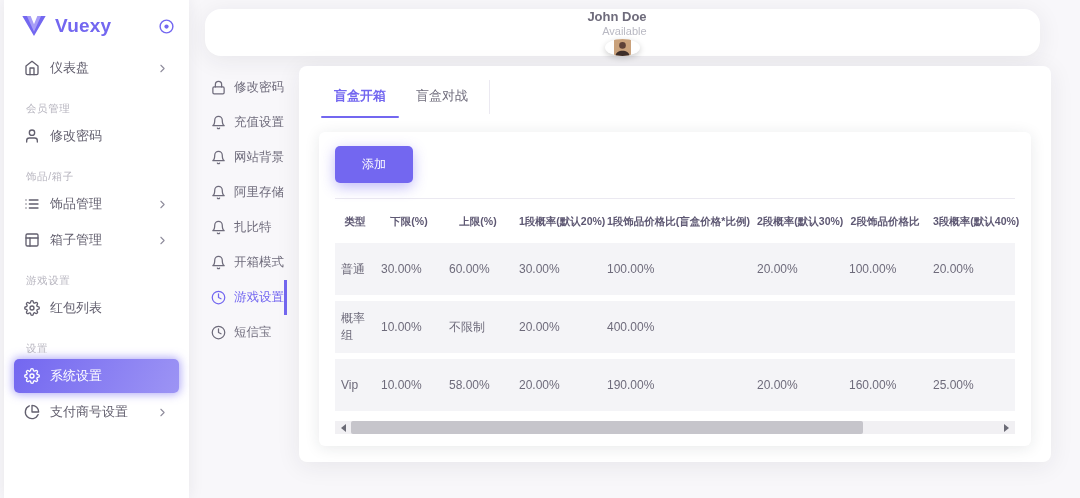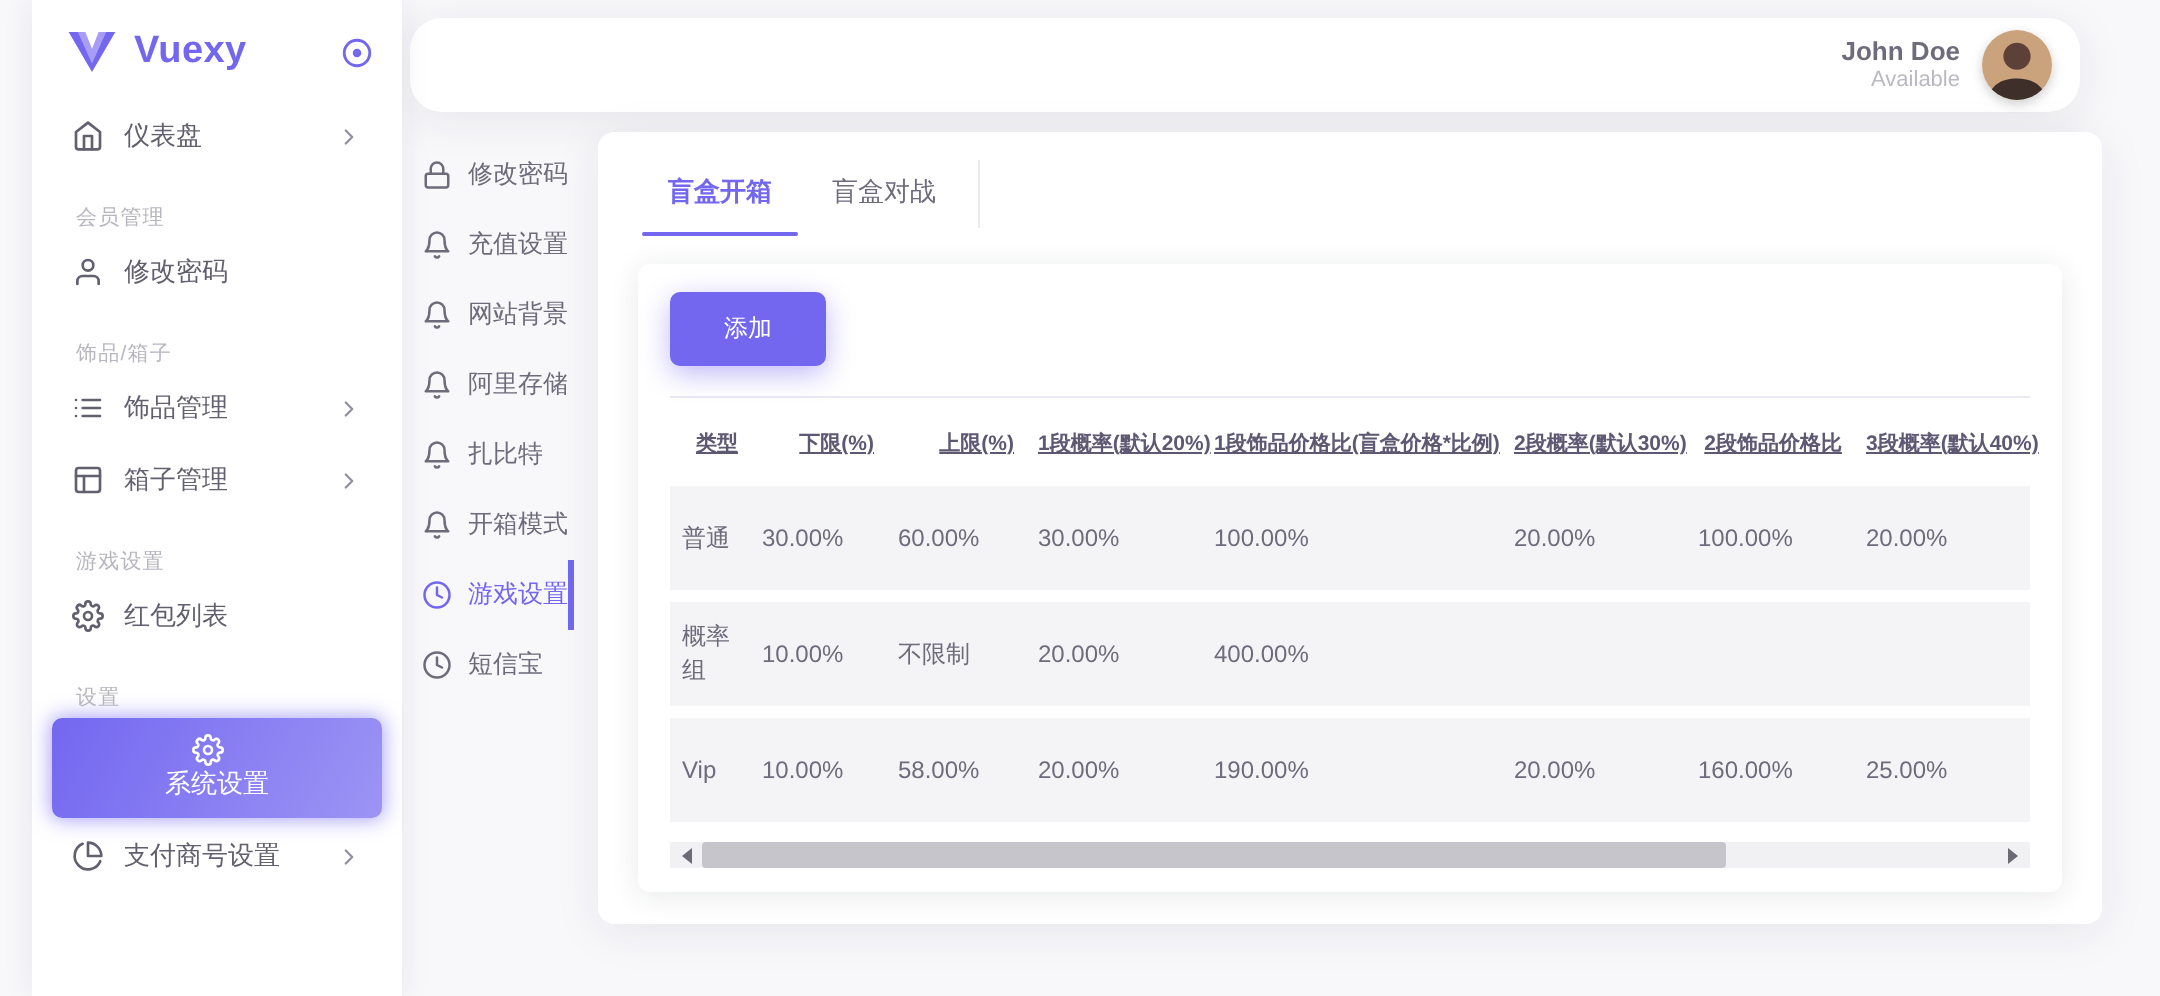--- a/index.html
+++ b/index.html
@@ -7,46 +7,46 @@
   body {
     background:#f8f7fa;
     font-family:"Liberation Sans","DejaVu Sans",sans-serif;
     color:#6e6b7b;
     overflow:hidden;
     position:relative;
   }
 
   
   .sidebar {
-    position:absolute; left:16px; top:0; width:185px; height:498px;
+    position:absolute; left:4px; top:0; width:185px; height:498px;
     background:#fff; box-shadow:0 0 15px rgba(34,41,47,.08); z-index:3;
   }
   .logo-row { display:flex; align-items:center; padding:15px 14px 12px 18px; }
   .logo-mark { width:24px; height:20px; flex-shrink:0; }
   .logo-text { font-size:19px; font-weight:bold; color:#7367f0; margin-left:9px; letter-spacing:.2px; flex:1; }
   .toggle-icon { width:17px; height:17px; color:#7367f0; cursor:pointer; flex-shrink:0; }
   .section-header { font-size:10.5px; color:#b7b5bf; margin:17px 0 3px 22px; letter-spacing:.6px; }
   .nav-item {
     display:flex; align-items:center; margin:2px 10px; padding:8px 10px;
     border-radius:5px; font-size:13px; color:#625f6e; cursor:pointer; white-space:nowrap;
   }
   .nav-item .nicon { width:16px; height:16px; margin-right:10px; flex-shrink:0; color:#625f6e; }
   .nav-item .chev { width:13px; height:13px; margin-left:auto; color:#8f8c9c; flex-shrink:0; }
   .nav-item.active {
     background:linear-gradient(118deg,#7367f0,rgba(115,103,240,.7));
-    color:#fff; box-shadow:0 0 10px 1px rgba(115,103,240,.6);flex-direction:column;
+    color:#fff; box-shadow:0 0 10px 1px rgba(115,103,240,.6);
   }
   .nav-item.active .nicon { color:#fff; }
 
   
   .content { position:absolute; left:185px; top:0; right:0; height:498px; }
   .header-card {
     margin:9px 40px 0 20px; height:47px; background:#fff; border-radius:16px;
     box-shadow:0 4px 24px rgba(34,41,47,.08);
-    display:flex; align-items:center; justify-content:flex-end; padding:0 14px;
+    display:flex; align-items:center; justify-content:flex-end; padding:0 14px;flex-direction:column;
   }
   .user-meta { text-align:right; margin-right:11px; line-height:1.25; }
   .user-name { font-size:13px; font-weight:bold; color:#6e6b7b; }
   .user-status { font-size:11px; color:#b9b9c3; }
   .avatar { width:35px; height:35px; border-radius:50%; overflow:hidden; box-shadow:0 2px 6px rgba(0,0,0,.2); cursor:pointer; }
   .avatar svg { display:block; width:100%; height:100%; }
 
   .content-row { display:flex; align-items:flex-start; margin:10px 40px 0 20px; }
 
   
@@ -77,22 +77,22 @@
   .add-btn {
     background:#7367f0; color:#fff; border:none; border-radius:5px;
     padding:10px 27px; font-size:12px; cursor:pointer;
     box-shadow:0 4px 14px rgba(115,103,240,.45);
     font-family:inherit;
   }
 
   .table-wrap { margin-top:15px; border-top:1px solid #ebe9f1; }
   table.data { width:100%; border-collapse:separate; border-spacing:0 6px; table-layout:fixed; }
   .data thead th {
-    font-size:10.5px; font-weight:bold; color:#5e5873; text-align:right;
-    padding:10px 6px 8px; white-space:nowrap; overflow:visible;text-decoration:underline;
+    font-size:10.5px; font-weight:bold; color:#5e5873; text-align:center;
+    padding:10px 6px 8px; white-space:nowrap; overflow:visible;
   }
   .data tbody td {
     background:#f4f4f7; padding:8px 6px; height:52px; vertical-align:middle;
     font-size:12px; color:#6e6b7b; word-break:break-all;
   }
 
   
   .hscroll { display:flex; align-items:stretch; height:13px; margin-top:4px; background:#f1f0f3; border-radius:2px; }
   .scroll-btn { width:16px; display:flex; align-items:center; justify-content:center; cursor:pointer; background:#f1f0f3; }
   .arr-left { width:0; height:0; border:4px solid transparent; border-right:5px solid #6b6b76; margin-left:-3px; }

